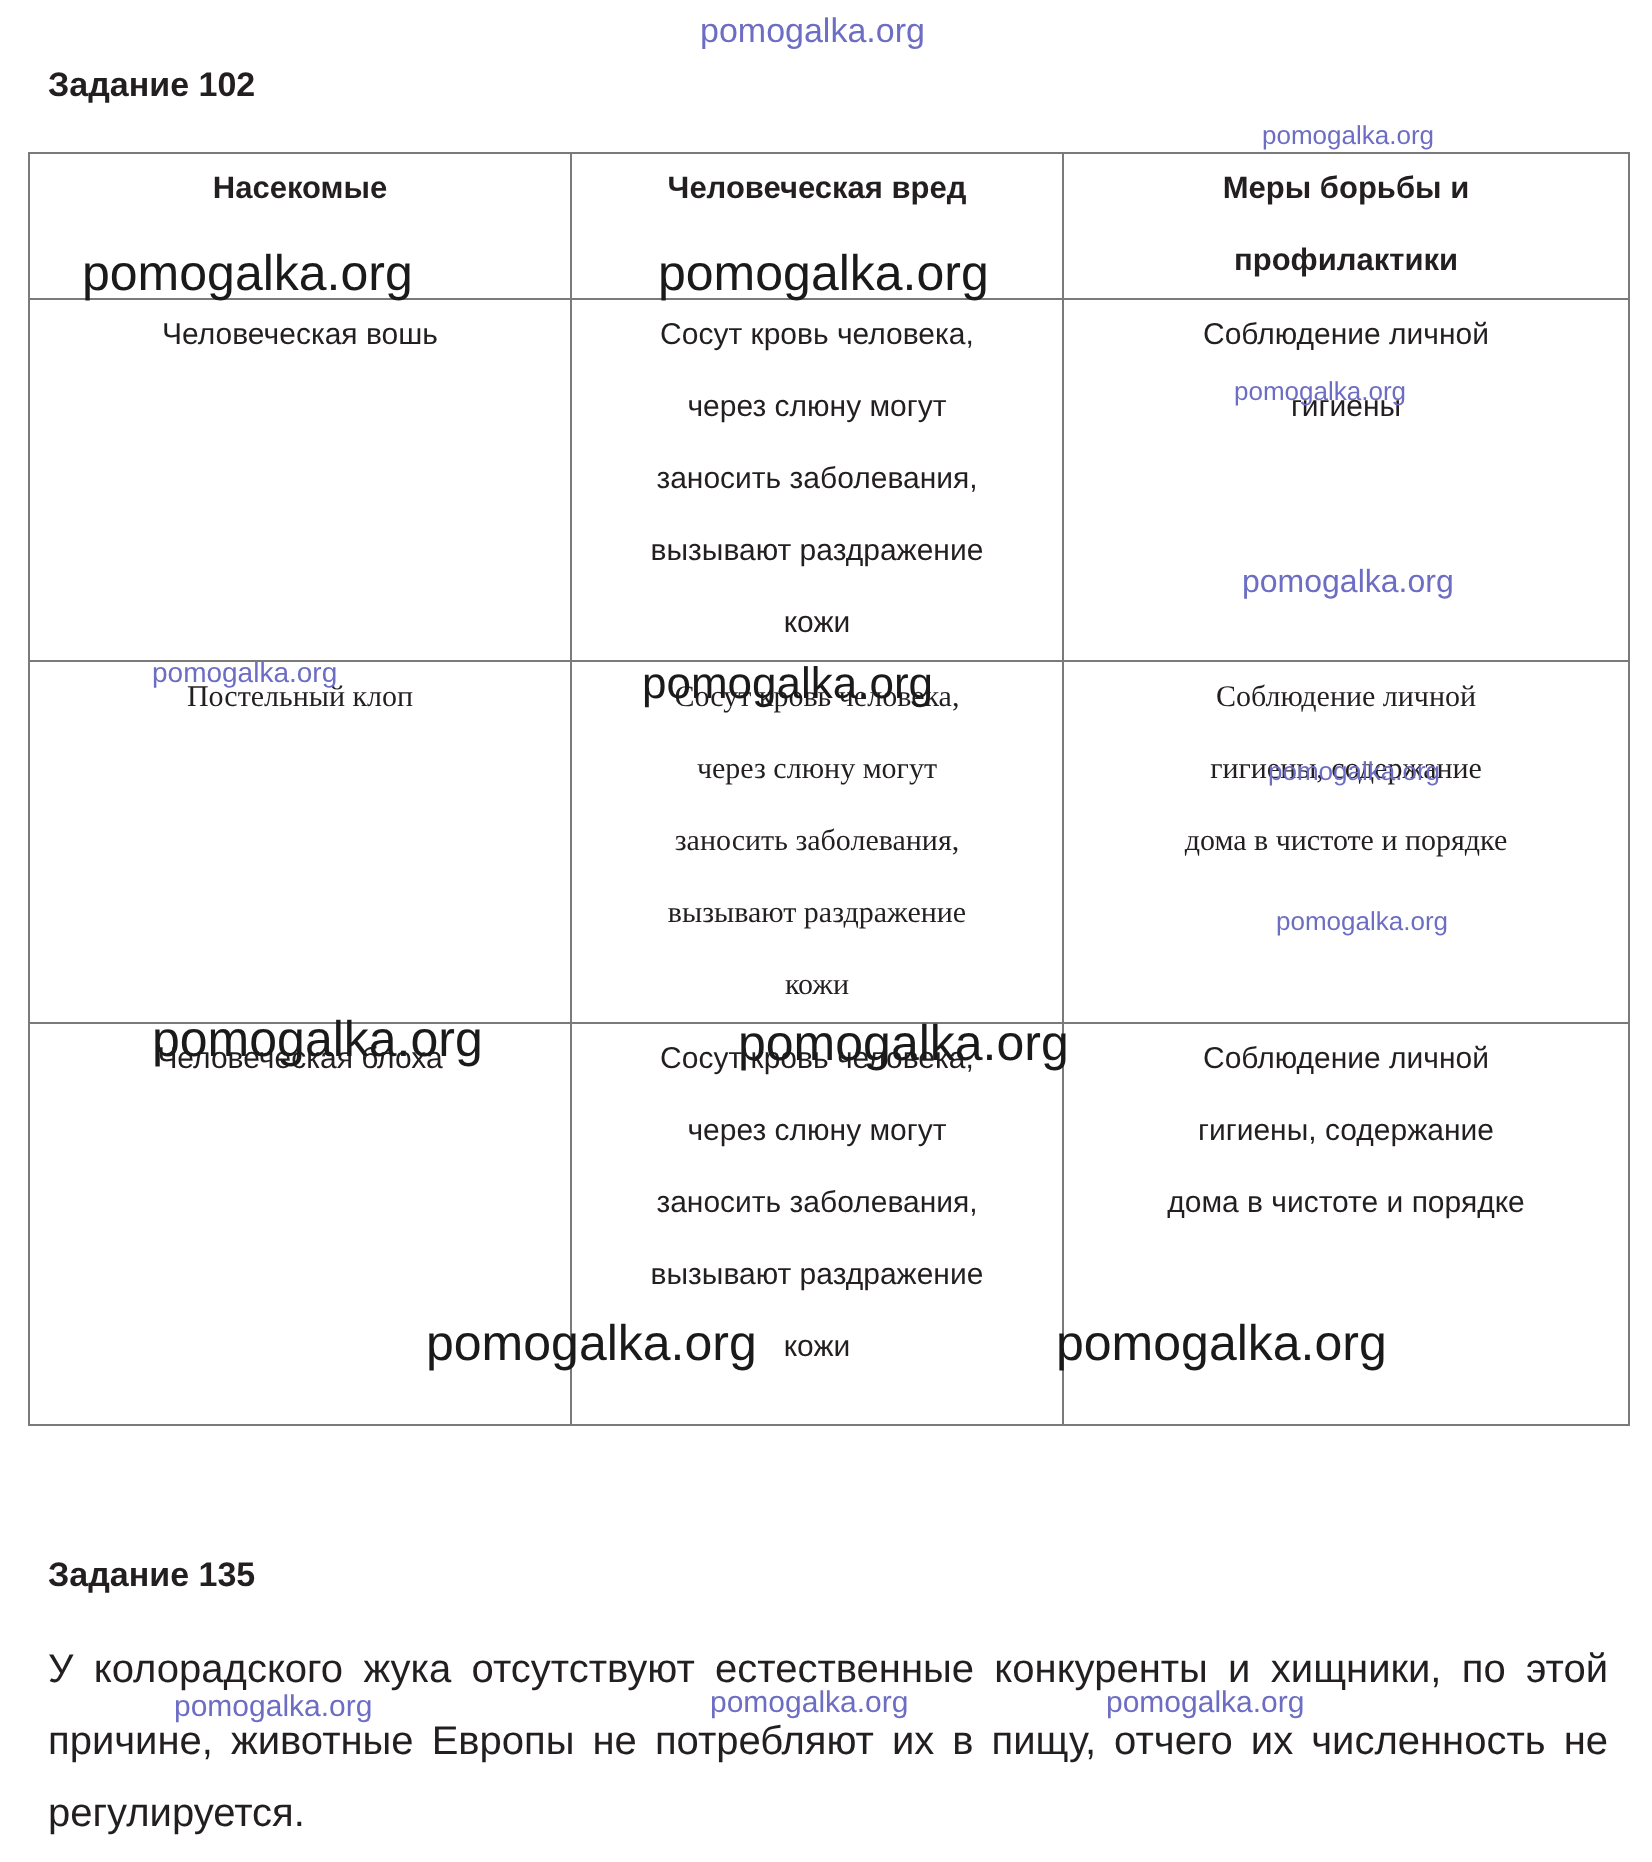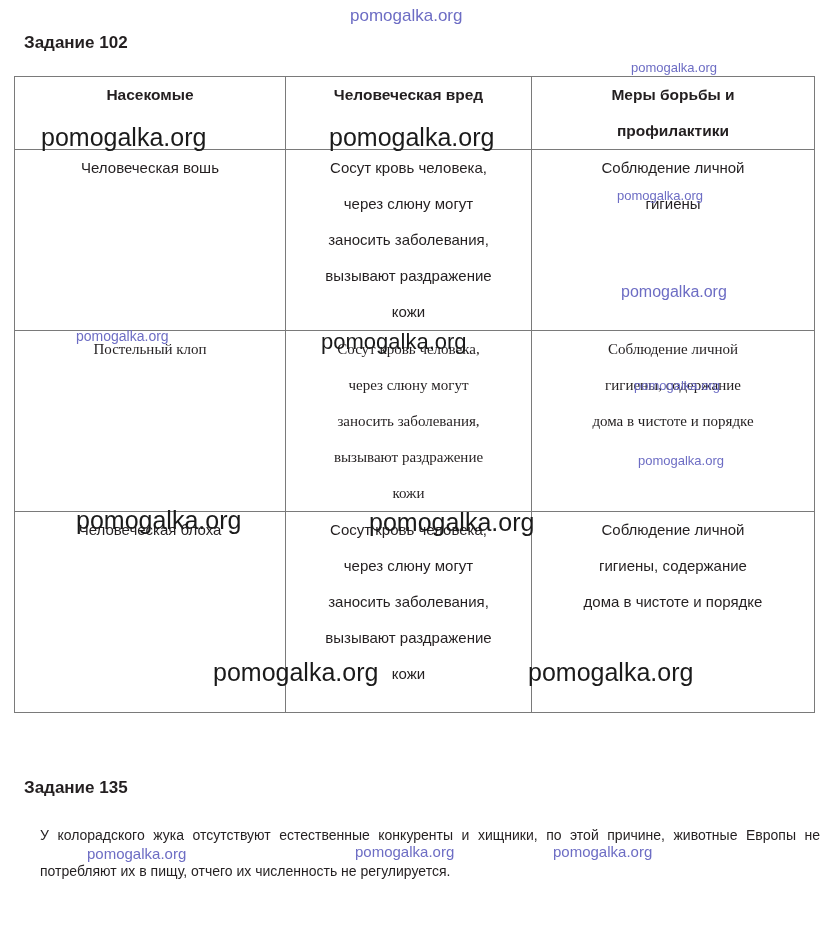--- a/index.html
+++ b/index.html
@@ -88,24 +88,24 @@
 
   .cell-text {
     display: block;
     padding: 0 8px;
   }
   .cell-text .ln { display: block; }
 
   
   .paragraph {
     position: absolute;
-    left: 40px;
+    left: 24px;
     top: 817px;
     width: 780px;
-    font-size: 14px;
+    font-size: 20px;
     line-height: 36px;
     text-align: justify;
     color: #231f20;
   }
 </style>
 </head>
 <body>
 
 <div class="page">
 

